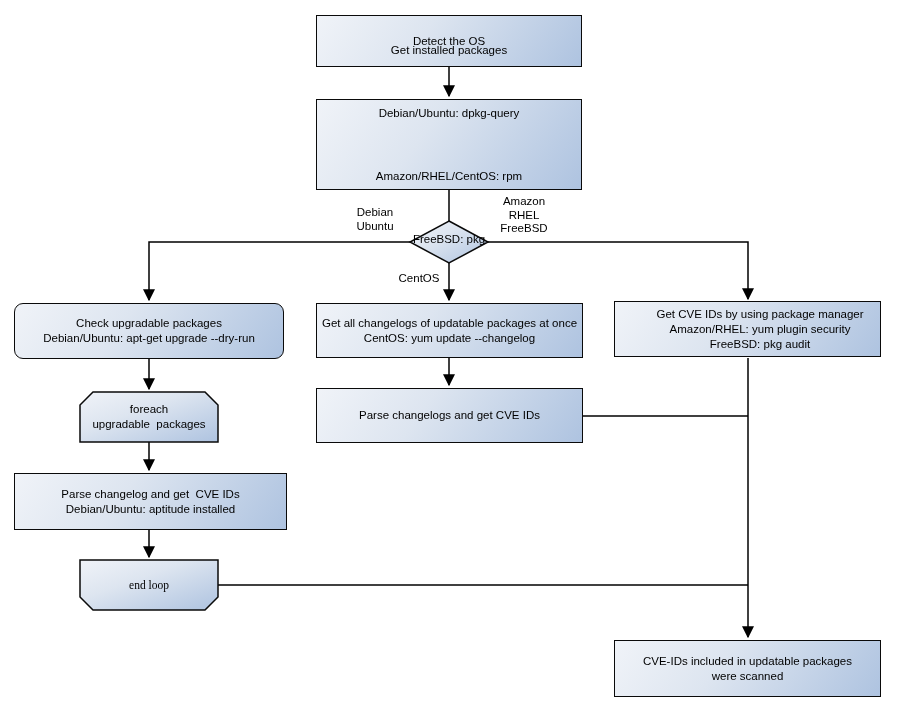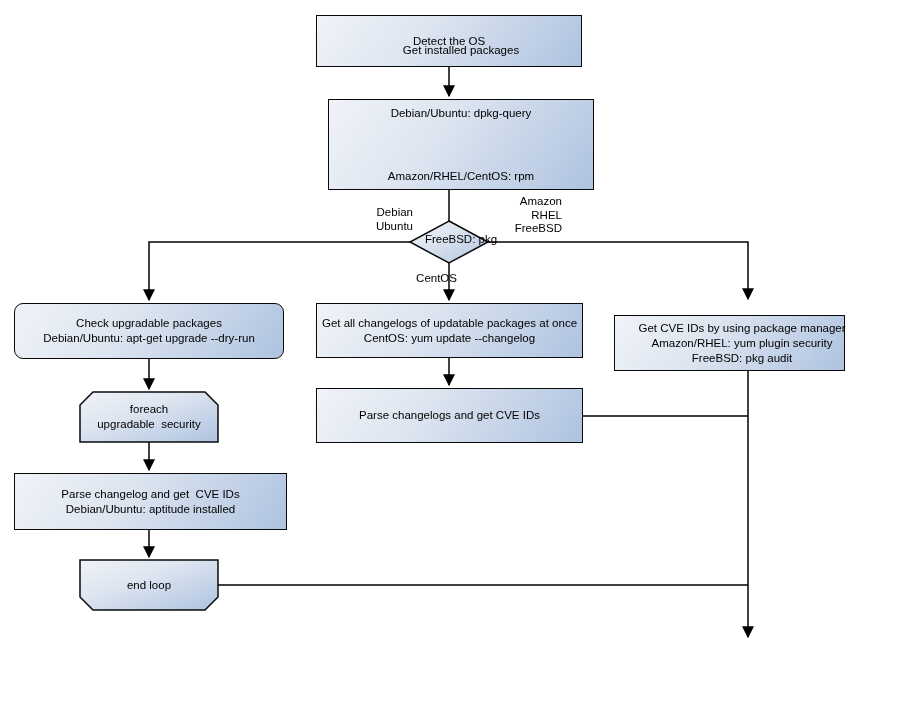--- a/index.html
+++ b/index.html
@@ -13,21 +13,21 @@
     border:1.5px solid #0a0a0a;
     background:linear-gradient(125deg,#f0f3f8 0%,#dde5f0 40%,#aec3e0 100%);
     display:flex;flex-direction:column;align-items:center;justify-content:center;
   }
   .line{white-space:pre;font-size:11.5px;line-height:15px;text-align:center;}
   .shape-label{
     position:absolute;display:flex;flex-direction:column;align-items:center;justify-content:center;
     background:transparent;
   }
   .edge-label{position:absolute;text-align:center;}
-  .edge-label .line{line-height:13.5px;text-align:right;}
+  .edge-label .line{line-height:13.5px;}
 </style>
 </head>
 <body>
 
 <div id="canvas">
 
   <svg id="connector-layer" viewBox="0 0 898 712" xmlns="http://www.w3.org/2000/svg">
     <defs>
       <linearGradient id="nodeGrad" x1="0" y1="0" x2="1" y2="1">
         <stop offset="0" stop-color="#f0f3f8"></stop>
@@ -58,21 +58,21 @@
 
     <polygon points="93,392 205,392 218,405 218,442 80,442 80,405" fill="url(#nodeGrad)" stroke="#0a0a0a" stroke-width="1.5"></polygon>
 
     <polygon points="80,560 218,560 218,597 205,610 93,610 80,597" fill="url(#nodeGrad)" stroke="#0a0a0a" stroke-width="1.5"></polygon>
   </svg>
 
   <div class="node" style="left:316px;top:15px;width:266px;height:52px;">
     <div class="line">Detect the OS</div>
   </div>
 
-  <div class="node" style="left:328px;top:99px;width:266px;height:91px;gap:48px;">
+  <div class="node" style="left:316px;top:99px;width:266px;height:91px;gap:48px;">
     <div class="line">Get installed packages</div>
     <div class="line">Debian/Ubuntu: dpkg-query</div>
     <div class="line">Amazon/RHEL/CentOS: rpm</div>
     <div class="line">FreeBSD: pkg</div>
   </div>
 
   <div class="node" style="left:14px;top:303px;width:270px;height:56px;border-radius:9px;">
     <div class="line">Check upgradable packages</div>
     <div class="line">Debian/Ubuntu: apt-get upgrade --dry-run</div>
   </div>
@@ -84,33 +84,37 @@
 
   <div class="node" style="left:316px;top:388px;width:267px;height:55px;">
     <div class="line">Parse changelogs and get CVE IDs</div>
   </div>
 
   <div class="node" style="left:316px;top:303px;width:267px;height:55px;">
     <div class="line">Get all changelogs of updatable packages at once</div>
     <div class="line">CentOS: yum update --changelog</div>
   </div>
 
-  <div class="node" style="left:614px;top:315px;width:231px;height:56px;padding-left:25px;">
+  <div class="node" style="left:614px;top:301px;width:267px;height:56px;padding-left:25px;">
     <div class="line">Get CVE IDs by using package manager</div>
     <div class="line">Amazon/RHEL: yum plugin security</div>
     <div class="line">FreeBSD: pkg audit</div>
   </div>
 
+  <div class="node" style="left:614px;top:640px;width:267px;height:57px;">
+    <div class="line">CVE-IDs included in updatable packages</div>
+    <div class="line">were scanned</div>
+  </div>
 
   <div class="shape-label" style="left:80px;top:392px;width:138px;height:50px;">
     <div class="line">foreach</div>
-    <div class="line">upgradable  security</div>
+    <div class="line">upgradable  packages</div>
   </div>
 
-  <div class="shape-label" style="left:80px;top:560px;width:138px;height:50px;">
+  <div class="shape-label" style="left:80px;top:560px;width:138px;height:50px;font-family:Liberation Serif, serif;">
     <div class="line">end loop</div>
   </div>
 
   <div class="edge-label" style="left:337px;top:206px;width:76px;">
     <div class="line">Debian</div>
     <div class="line">Ubuntu</div>
   </div>
 
   <div class="edge-label" style="left:486px;top:195px;width:76px;">
     <div class="line">Amazon</div>

